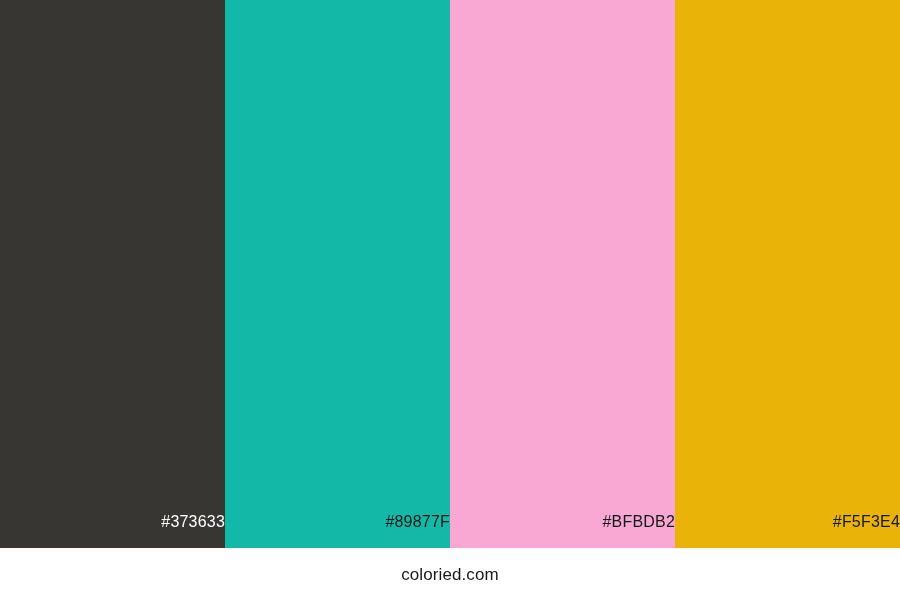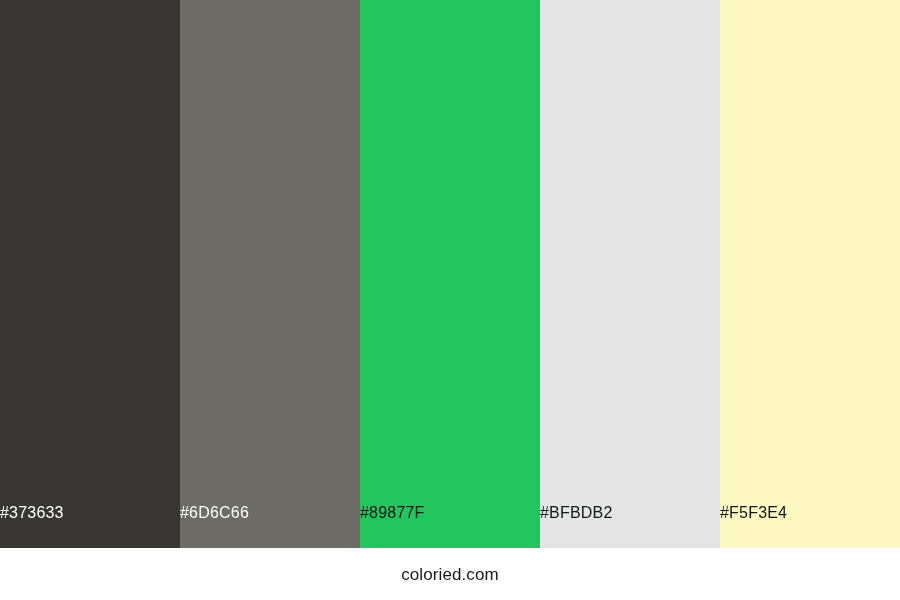--- a/index.html
+++ b/index.html
@@ -31,27 +31,27 @@
     flex: 1 1 0;
     height: 548px;
     position: relative;
     display: flex;
     align-items: flex-end;
     justify-content: center;
   }
   .swatch-label {
     display: block;
     width: 100%;
-    text-align: left;
+    text-align: right;
     font-family: "Liberation Sans", sans-serif;
     font-size: 16px;
     font-weight: 400;
     letter-spacing: 0.2px;
     line-height: 1;
-    padding-bottom: 27px;
+    padding-bottom: 18px;
     -webkit-font-smoothing: antialiased;
   }
   .label-light {
     color: #ffffff;
   }
   .label-dark {
     color: #15181a;
   }
   #footer-bar {
     width: 900px;
@@ -75,35 +75,32 @@
 
 <div id="palette-page">
 
   <div id="swatch-strip">
 
     <div class="swatch" style="background:#373633">
       <span class="swatch-label label-light">#373633</span>
     </div>
 
 
-    <div class="swatch" style="background:#6D6C66">
-      <span class="swatch-label label-light">#6D6C66</span>
-    </div>
 
-    <div class="swatch" style="background:#22c55e">
+    <div class="swatch" style="background:#14b8a6">
       <span class="swatch-label label-dark">#89877F</span>
     </div>
 
 
-    <div class="swatch" style="background:#e5e5e5">
+    <div class="swatch" style="background:#f9a8d4">
       <span class="swatch-label label-dark">#BFBDB2</span>
     </div>
 
 
-    <div class="swatch" style="background:#fef9c3">
+    <div class="swatch" style="background:#eab308">
       <span class="swatch-label label-dark">#F5F3E4</span>
     </div>
 
   </div>
 
   <div id="footer-bar">
     <span id="footer-brand">coloried.com</span>
   </div>
 
 </div>

